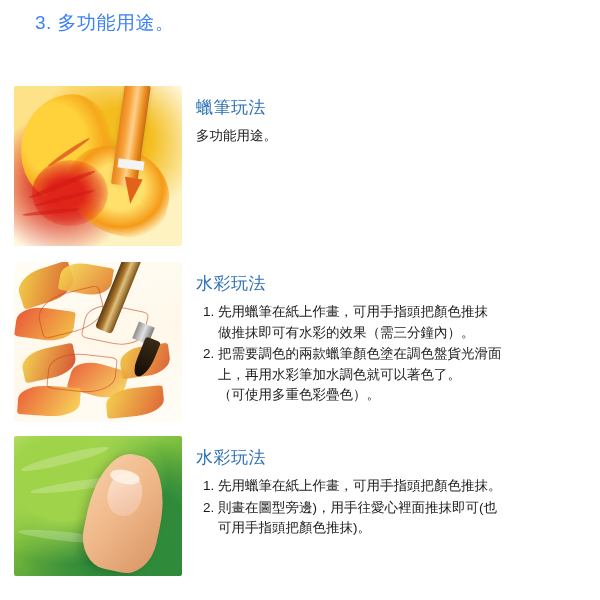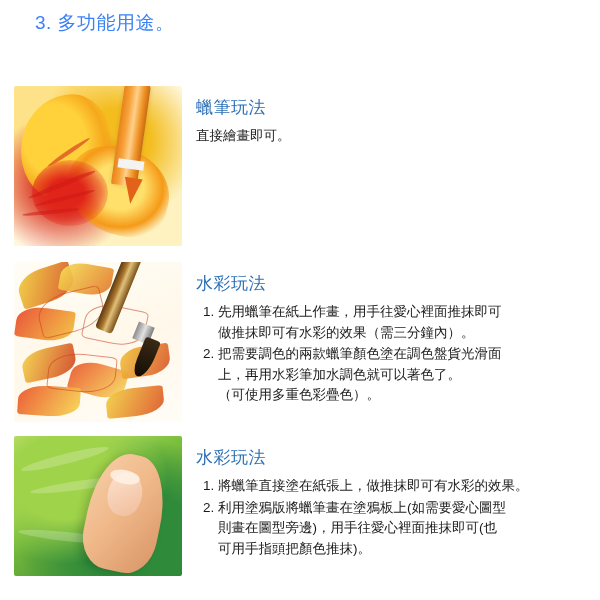--- a/index.html
+++ b/index.html
@@ -231,21 +231,21 @@
       <div class="streak s1"></div>
       <div class="streak s2"></div>
       <div class="streak s3"></div>
       <div class="streak s4"></div>
       <div class="crayon-body"></div>
       <div class="crayon-ring"></div>
       <div class="crayon-tip"></div>
     </div>
     <div class="body">
       <div class="sec-title">蠟筆玩法</div>
-      <div class="sec-text">直接繪畫即可。</div>
+      <div class="sec-text">多功能用途。</div>
     </div>
   </div>
 
   <div class="section sec2">
     <div class="thumb pic2">
       <div class="leaf l1"></div>
       <div class="leaf l2"></div>
       <div class="leaf l3"></div>
       <div class="leaf l4"></div>
       <div class="leaf l5"></div>
@@ -256,21 +256,21 @@
       <div class="outline o2"></div>
       <div class="outline o3"></div>
       <div class="brush-handle"></div>
       <div class="ferrule"></div>
       <div class="bristles"></div>
     </div>
     <div class="body">
       <div class="sec-title">水彩玩法</div>
       <ol class="sec-list">
         <li>
-          <span class="cont">先用蠟筆在紙上作畫，用手往愛心裡面推抹即可</span>
+          <span class="cont">先用蠟筆在紙上作畫，可用手指頭把顏色推抹</span>
           <span class="cont">做推抹即可有水彩的效果（需三分鐘內）。</span>
         </li>
         <li>
           <span class="cont">把需要調色的兩款蠟筆顏色塗在調色盤貨光滑面</span>
           <span class="cont">上，再用水彩筆加水調色就可以著色了。</span>
           <span class="cont">（可使用多重色彩疊色）。</span>
         </li>
       </ol>
     </div>
   </div>
@@ -281,24 +281,23 @@
       <div class="smear m2"></div>
       <div class="smear m3"></div>
       <div class="finger"></div>
       <div class="nail"></div>
       <div class="nail-tip"></div>
     </div>
     <div class="body">
       <div class="sec-title">水彩玩法</div>
       <ol class="sec-list">
         <li>
-          <span class="cont">將蠟筆直接塗在紙張上，做推抹即可有水彩的效果。</span>
+          <span class="cont">先用蠟筆在紙上作畫，可用手指頭把顏色推抹。</span>
         </li>
         <li>
-          <span class="cont">利用塗鴉版將蠟筆畫在塗鴉板上(如需要愛心圖型</span>
           <span class="cont">則畫在圖型旁邊)，用手往愛心裡面推抹即可(也</span>
           <span class="cont">可用手指頭把顏色推抹)。</span>
         </li>
       </ol>
     </div>
   </div>
 
 </div>
 
 </body></html>

